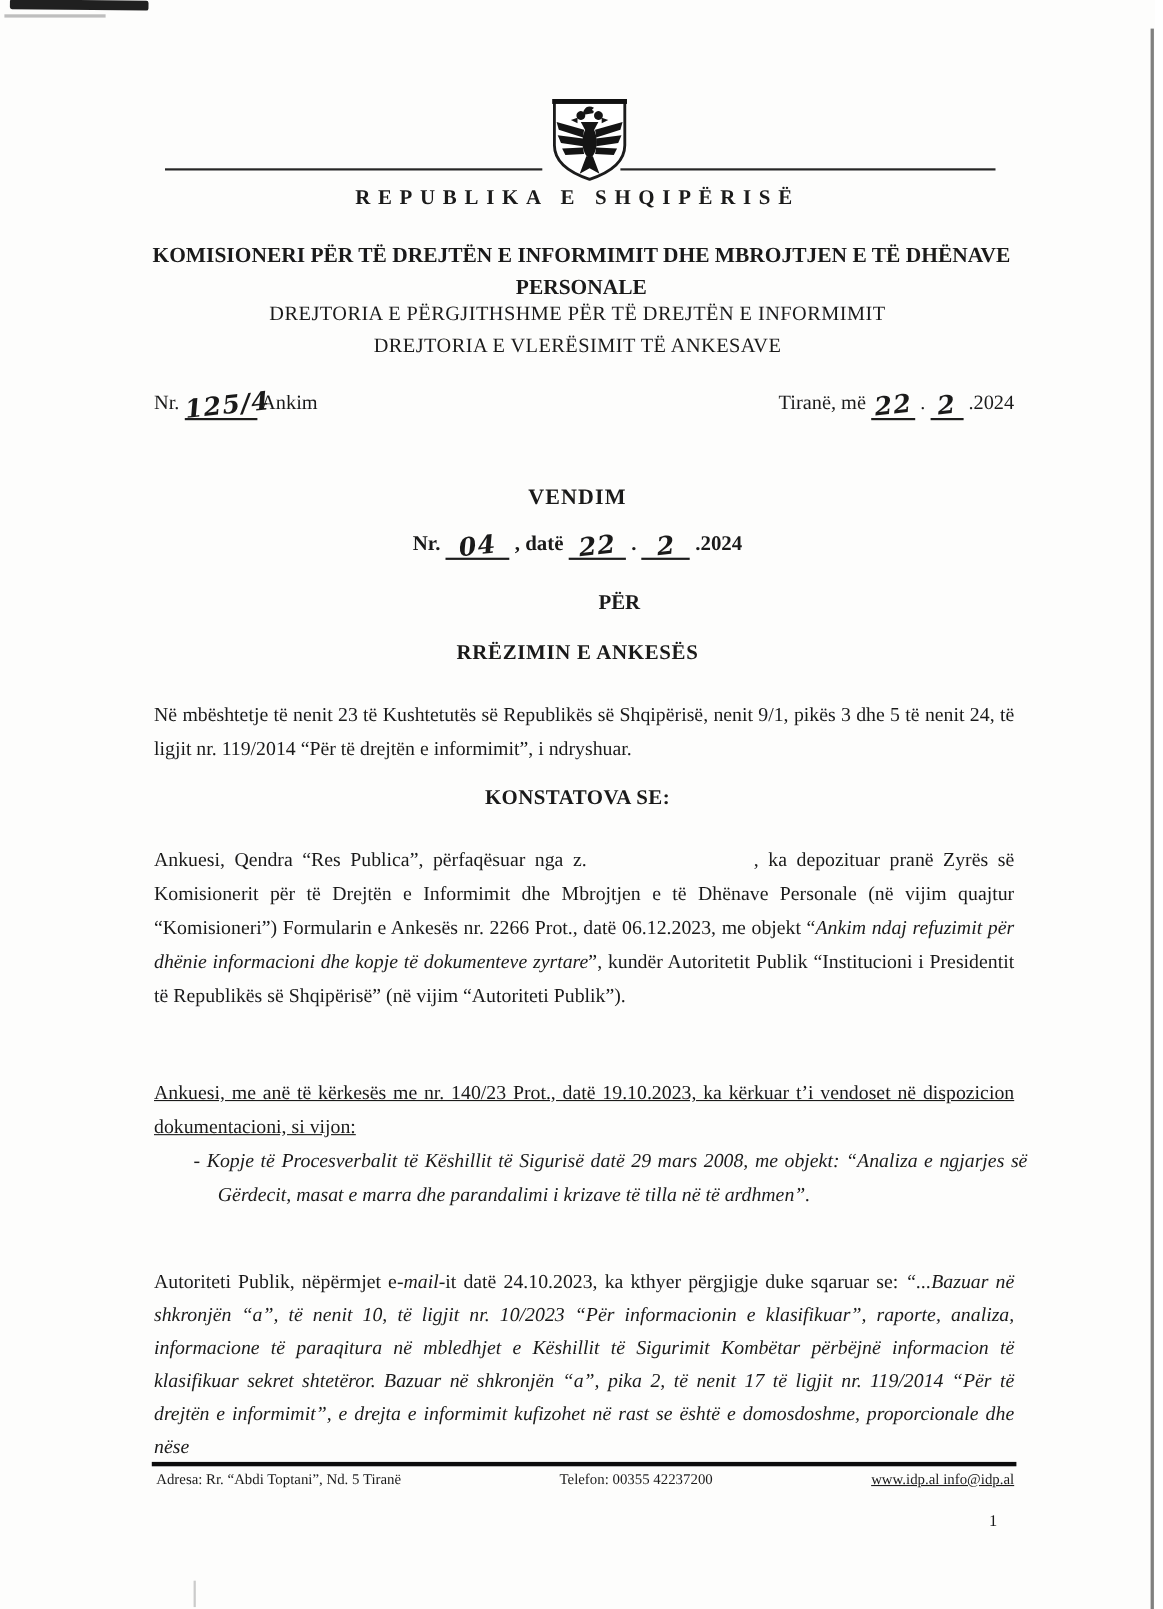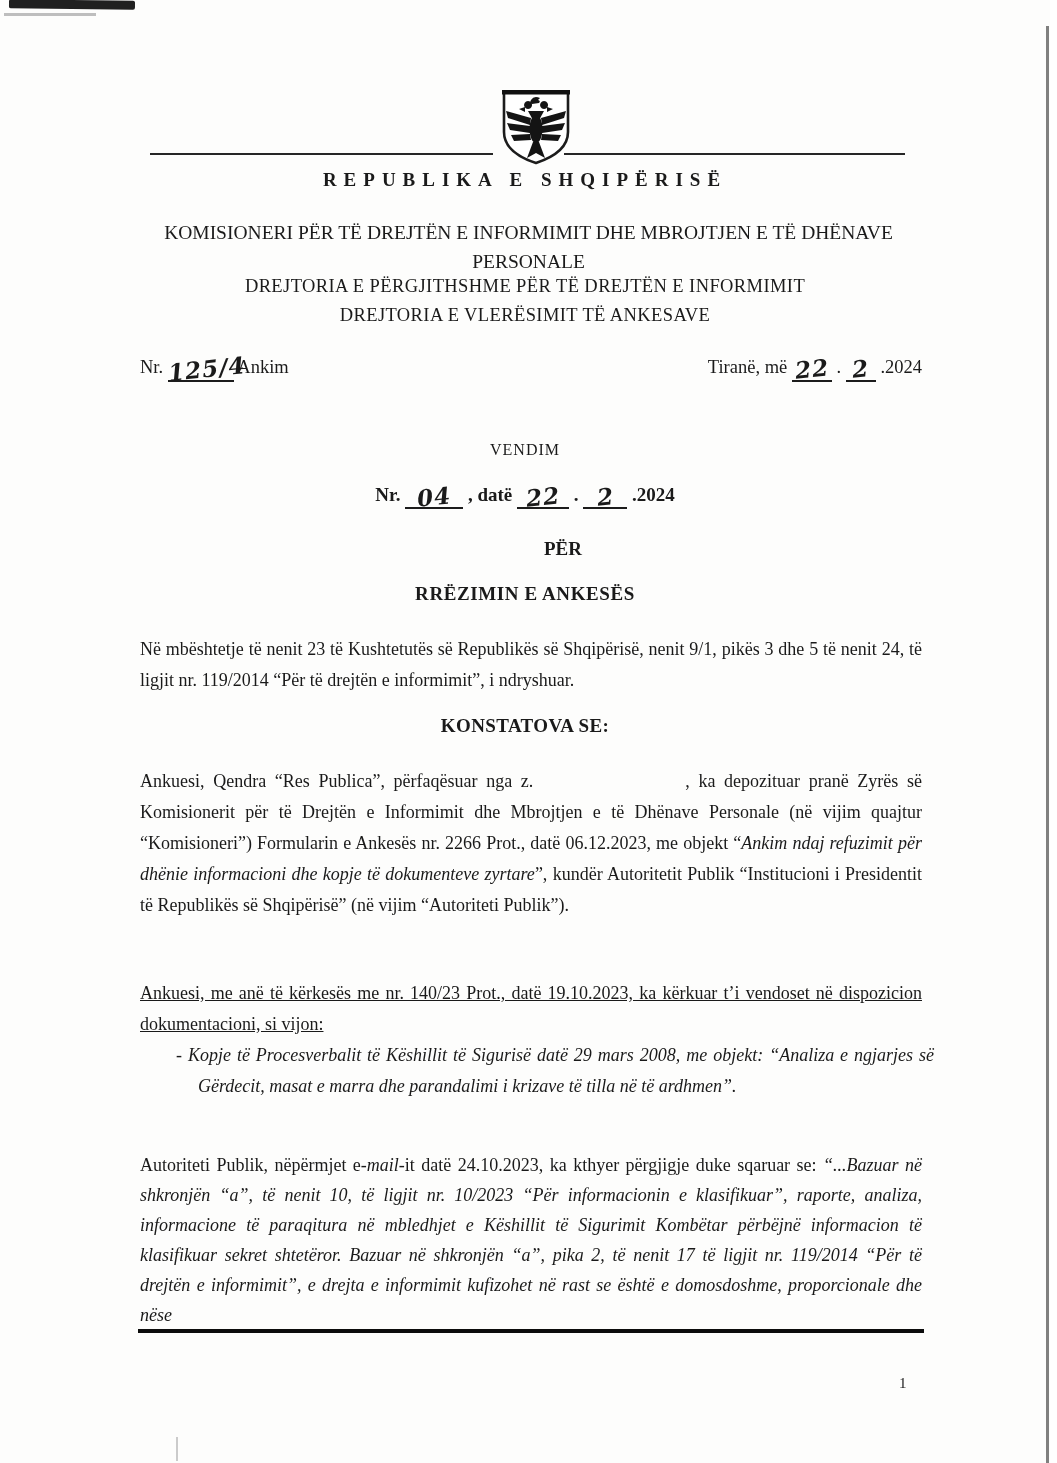--- a/index.html
+++ b/index.html
@@ -19,35 +19,35 @@
 
   
   .crest { position:absolute; left:495px; top:84px; width:82px; height:84px; }
   .rule-seg { position:absolute; top:153px; height:2px; background:#262626; }
   .rule-left  { left:150px; width:343px; }
   .rule-right { left:564px; width:341px; }
 
   .centerline { position:absolute; left:0; width:100%; text-align:center; white-space:nowrap; }
   .h-republic { top:169px; font-weight:bold; font-size:19px; letter-spacing:7px; }
   .h-kom { position:absolute; left:118px; width:821px; top:218px; text-align:center;
-           font-weight:normal; font-size:19.5px; line-height:29px; }
+           font-weight:bold; font-size:19.5px; line-height:29px; }
   .h-dir1 { top:276px; font-size:18.5px; letter-spacing:.4px; }
   .h-dir2 { top:305px; font-size:18.5px; letter-spacing:.4px; }
 
   
   .proto { position:absolute; left:140px; width:782px; top:356px;
            display:flex; justify-content:space-between; font-size:18.5px; }
   .blank { display:inline-block; border-bottom:2px solid #1c1c1c; text-align:center;
            vertical-align:-3px; line-height:1; }
   .hand { font-family:"DejaVu Serif",serif; font-style:italic; font-weight:bold;
           font-size:23px; display:inline-block; transform:rotate(-6deg) translateY(1px);
           letter-spacing:1px; }
 
   
-  .v-title   { top:441px; font-weight:normal; font-size:16px; letter-spacing:1px; }
+  .v-title   { top:441px; font-weight:bold; font-size:20px; letter-spacing:1px; }
   .v-nr      { top:484px; font-weight:bold; font-size:19px; }
   .v-per     { top:538px; font-weight:bold; font-size:19px;margin-left:38px; }
   .v-subject { top:583px; font-weight:bold; font-size:19px; letter-spacing:.6px; }
   .konstatova{ top:715px; font-weight:bold; font-size:19px; letter-spacing:.4px; }
 
   
   .para { position:absolute; left:140px; width:782px; margin:0;
           font-size:18px; line-height:31px; text-align:justify; }
   .p-intro  { top:634px; }
   .p-one    { top:766px; }
@@ -146,15 +146,20 @@
 
   <p class="para p-bullet it">
     <span>- </span><span>Kopje të Procesverbalit të Këshillit të Sigurisë datë 29 mars 2008, me objekt: “Analiza e ngjarjes së Gërdecit, masat e marra dhe parandalimi i krizave të tilla në të ardhmen”.</span>
   </p>
 
   <p class="para p-four">
     <span>Autoriteti Publik, nëpërmjet e-</span><span class="it">mail</span><span>-it datë 24.10.2023, ka kthyer përgjigje duke sqaruar se: </span><span class="it">“...Bazuar në shkronjën “a”, të nenit 10, të ligjit nr. 10/2023 “Për informacionin e klasifikuar”, raporte, analiza, informacione të paraqitura në mbledhjet e Këshillit të Sigurimit Kombëtar përbëjnë informacion të klasifikuar sekret shtetëror. Bazuar në shkronjën “a”, pika 2, të nenit 17 të ligjit nr. 119/2014 “Për të drejtën e informimit”, e drejta e informimit kufizohet në rast se është e domosdoshme, proporcionale dhe nëse</span>
   </p>
 
   <div class="f-rule"></div>
+  <div class="f-row">
+    <span>Adresa: Rr. “Abdi Toptani”, Nd. 5 Tiranë</span>
+    <span>Telefon: 00355 42237200</span>
+    <span class="f-web">www.idp.al info@idp.al</span>
+  </div>
   <div class="pageno">1</div>
 
 </div>
 
 </body></html>

